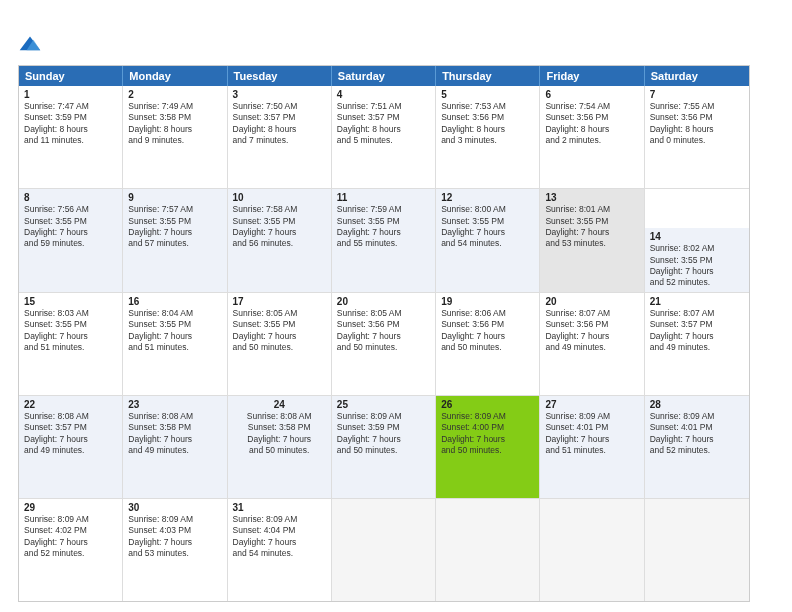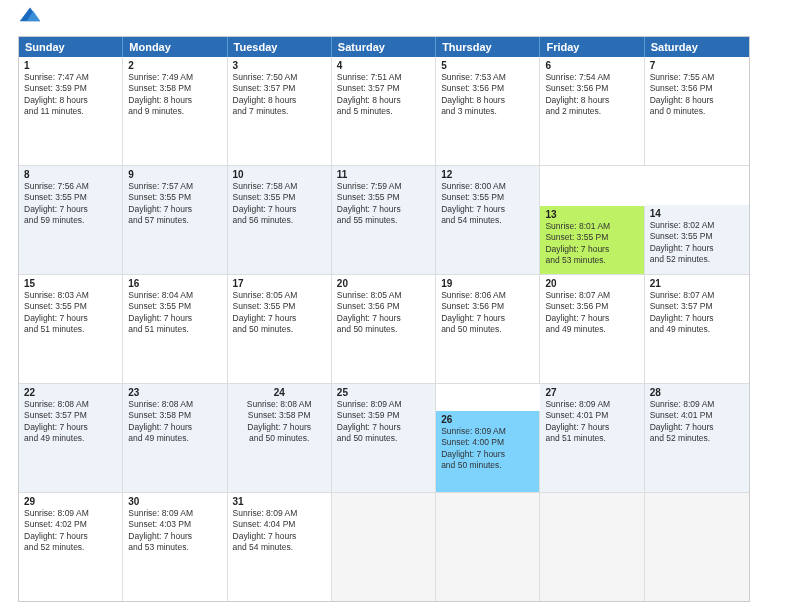--- a/index.html
+++ b/index.html
@@ -6,21 +6,21 @@
     body {
       font-family: Arial, sans-serif;
       background: #fff;
       width: 792px;
       height: 612px;
       overflow: hidden;
     }
     .page {
       width: 768px;
       height: 612px;
-      padding: 4px 18px 10px 18px;
+      padding: 33px 18px 10px 18px;
       display: flex;
       flex-direction: column;
     }
     .header {
       display: flex;
       justify-content: space-between;
       align-items: flex-start;
       margin-bottom: 8px;
     }
     .logo {
@@ -192,21 +192,21 @@
             <div class="cell-text">Sunrise: 7:58 AM<br>Sunset: 3:55 PM<br>Daylight: 7 hours<br>and 56 minutes.</div>
           </div>
           <div class="cal-cell alt-row" style="background: rgb(238, 242, 249);">
             <span class="day-num">11</span>
             <div class="cell-text">Sunrise: 7:59 AM<br>Sunset: 3:55 PM<br>Daylight: 7 hours<br>and 55 minutes.</div>
           </div>
           <div class="cal-cell alt-row" style="background: rgb(238, 242, 249);">
             <span class="day-num">12</span>
             <div class="cell-text">Sunrise: 8:00 AM<br>Sunset: 3:55 PM<br>Daylight: 7 hours<br>and 54 minutes.</div>
           </div>
-          <div class="cal-cell alt-row" style="background: #bef264; margin-top: 40px;">
+          <div class="cal-cell alt-row" style="background: #e5e5e5;">
             <span class="day-num">13</span>
             <div class="cell-text">Sunrise: 8:01 AM<br>Sunset: 3:55 PM<br>Daylight: 7 hours<br>and 53 minutes.</div>
           </div>
           <div class="cal-cell alt-row" style="background: rgb(238, 242, 249); margin-top: 39px;">
             <span class="day-num">14</span>
             <div class="cell-text">Sunrise: 8:02 AM<br>Sunset: 3:55 PM<br>Daylight: 7 hours<br>and 52 minutes.</div>
           </div>
         </div>
         <div class="cal-row">
           <div class="cal-cell">
@@ -248,21 +248,21 @@
             <div class="cell-text">Sunrise: 8:08 AM<br>Sunset: 3:58 PM<br>Daylight: 7 hours<br>and 49 minutes.</div>
           </div>
           <div class="cal-cell alt-row" style="background: rgb(238, 242, 249); text-align: center;">
             <span class="day-num">24</span>
             <div class="cell-text">Sunrise: 8:08 AM<br>Sunset: 3:58 PM<br>Daylight: 7 hours<br>and 50 minutes.</div>
           </div>
           <div class="cal-cell alt-row" style="background: rgb(238, 242, 249);">
             <span class="day-num">25</span>
             <div class="cell-text">Sunrise: 8:09 AM<br>Sunset: 3:59 PM<br>Daylight: 7 hours<br>and 50 minutes.</div>
           </div>
-          <div class="cal-cell alt-row" style="background: #7dd3fc; margin-top: 27px;">
+          <div class="cal-cell alt-row" style="background: #84cc16;">
             <span class="day-num">26</span>
             <div class="cell-text">Sunrise: 8:09 AM<br>Sunset: 4:00 PM<br>Daylight: 7 hours<br>and 50 minutes.</div>
           </div>
           <div class="cal-cell alt-row" style="background: rgb(238, 242, 249);">
             <span class="day-num">27</span>
             <div class="cell-text">Sunrise: 8:09 AM<br>Sunset: 4:01 PM<br>Daylight: 7 hours<br>and 51 minutes.</div>
           </div>
           <div class="cal-cell alt-row" style="background: rgb(238, 242, 249);">
             <span class="day-num">28</span>
             <div class="cell-text">Sunrise: 8:09 AM<br>Sunset: 4:01 PM<br>Daylight: 7 hours<br>and 52 minutes.</div>

